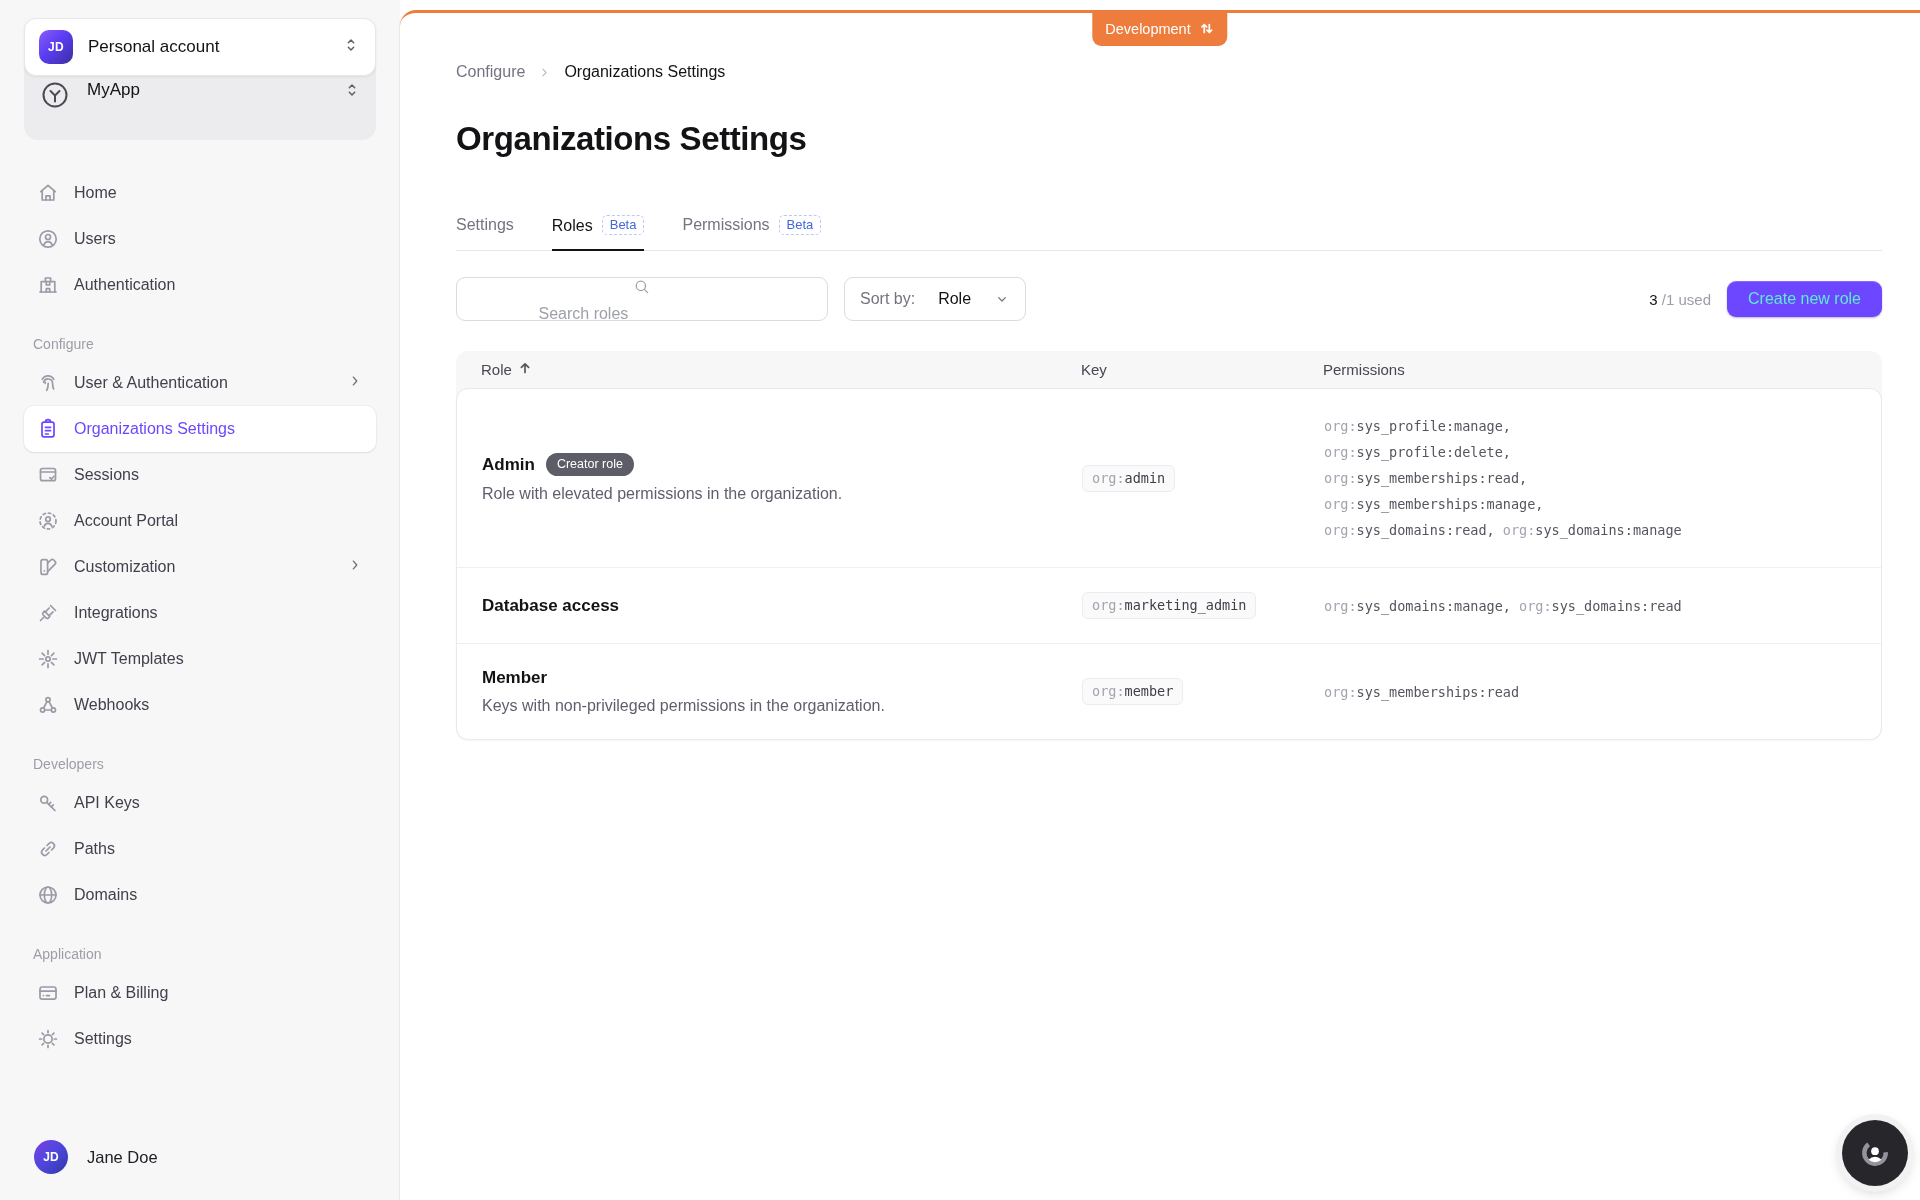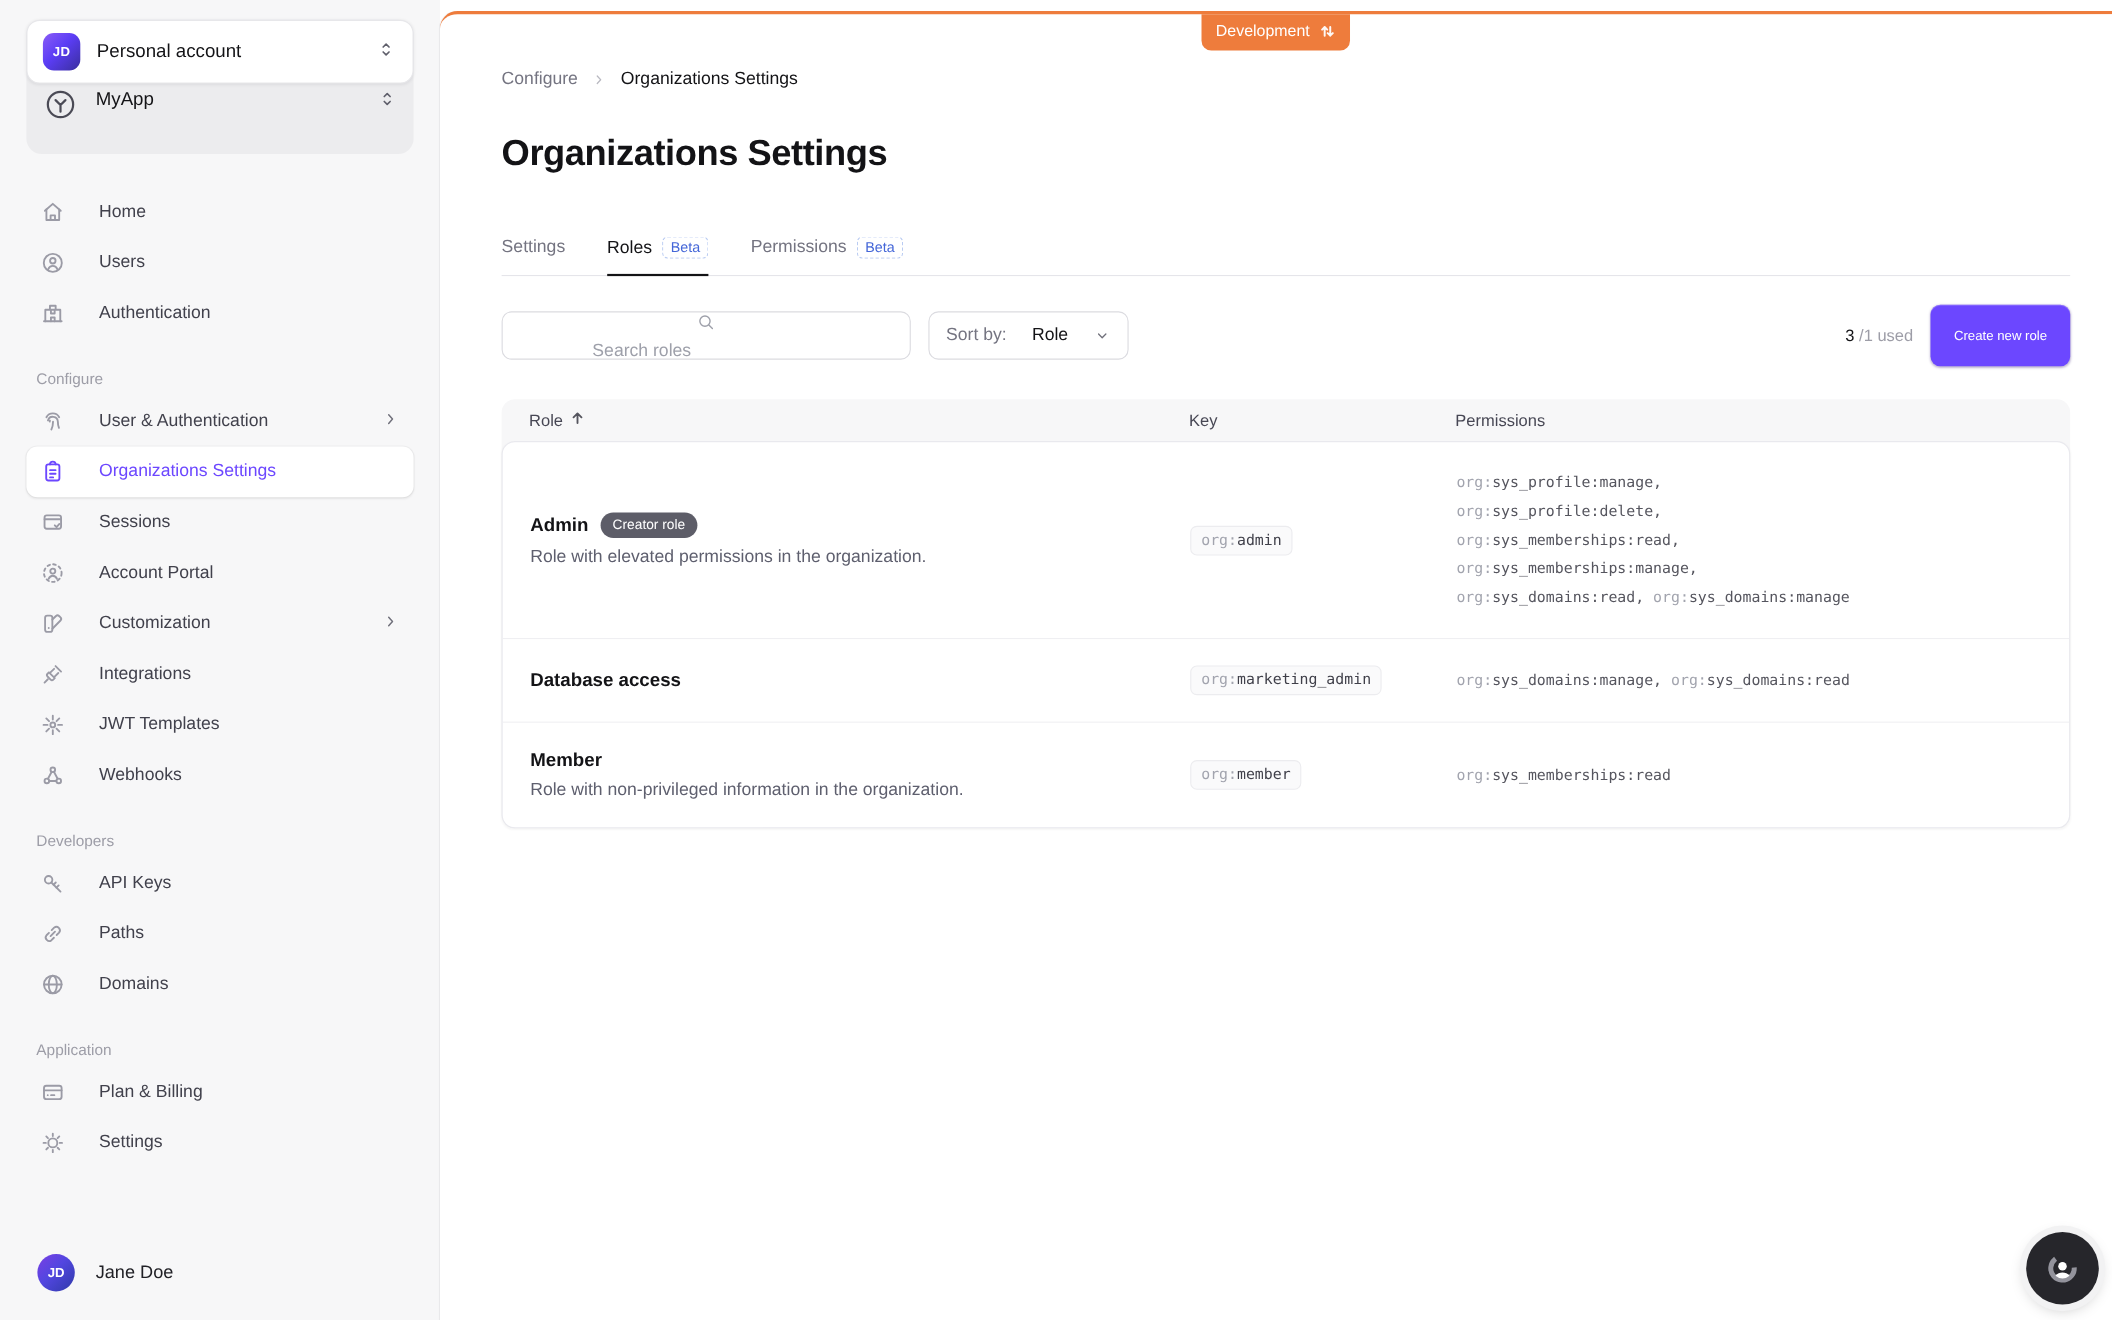--- a/index.html
+++ b/index.html
@@ -22,21 +22,21 @@
   .switcher{background:#ECECEE;border-radius:14px;}
   .switcher-top{background:#fff;border:1px solid #E7E7EA;border-radius:12px;height:58px;display:flex;align-items:center;padding:0 14px;box-shadow:0 1px 3px rgba(20,20,30,.07);cursor:pointer;}
   .switcher-bottom{height:64px;display:flex;align-items:flex-start;padding:4px 14px;cursor:pointer;}
   .sq-avatar{width:34px;height:34px;border-radius:10px;background:linear-gradient(135deg,#8A5CF6 0%,#5B3DF5 45%,#3A2F9E 100%);color:#fff;font-size:12px;font-weight:700;display:flex;align-items:center;justify-content:center;letter-spacing:.3px;}
   .switcher-label{margin-left:15px;font-size:17px;font-weight:500;color:var(--ink);flex:1;}
   .unfold{color:#5F5F6B;}
   .app-logo{width:30px;height:30px;color:#4A4A55;display:flex;align-items:center;justify-content:center;margin-left:2px;}
   .app-label{margin-left:17px;font-size:17px;font-weight:500;color:var(--ink);flex:1;}
 
   .nav{margin-top:30px;}
-  .nav-item{height:46px;display:flex;align-items:center;gap:30px;padding:0 12px;border-radius:10px;font-size:16px;color:var(--txt);cursor:pointer;position:relative;}
+  .nav-item{height:46px;display:flex;align-items:center;gap:14px;padding:0 12px;border-radius:10px;font-size:16px;color:var(--txt);cursor:pointer;position:relative;}
   .nav-item .icn{color:var(--icongray);}
   .nav-item.active{background:#fff;color:var(--accent);font-weight:500;box-shadow:0 1px 2px rgba(20,20,30,.08),0 0 0 1px rgba(20,20,30,.03);}
   .nav-item.active .icn{color:var(--accent);}
   .nav-item .chev{margin-left:auto;color:#70707B;}
   .section-label{font-size:14px;color:var(--faint);margin:28px 0 8px 9px;}
   .icn{width:24px;height:24px;display:inline-flex;flex:0 0 24px;}
   .icn svg{width:100%;height:100%;fill:none;stroke:currentColor;stroke-width:1.7;stroke-linecap:round;stroke-linejoin:round;}
   .chev svg,.unfold svg{width:18px;height:18px;fill:none;stroke:currentColor;stroke-width:1.8;stroke-linecap:round;stroke-linejoin:round;}
   .unfold svg{width:20px;height:20px;}
 
@@ -70,21 +70,21 @@
   .search-box input{border:none;outline:none;flex:1;font-size:16px;font-family:"Liberation Sans",sans-serif;color:var(--ink);background:transparent;}
   .search-box input::placeholder{color:#9EA0AA;}
   .sort-btn{margin-left:16px;height:44px;border:1px solid #DBDBE0;border-radius:9px;background:#fff;display:flex;align-items:center;gap:23px;padding:0 15px;font-size:16px;cursor:pointer;font-family:"Liberation Sans",sans-serif;}
   .sort-lbl{color:var(--muted);}
   .sort-val{color:var(--ink);font-weight:500;}
   .sort-btn svg{width:16px;height:16px;fill:none;stroke:#70707B;stroke-width:1.8;stroke-linecap:round;stroke-linejoin:round;}
   .toolbar-spacer{flex:1;}
   .usage{font-size:15px;margin-right:16px;white-space:nowrap;}
   .usage .n{color:var(--ink);}
   .usage .t{color:var(--faint);}
-  .create-btn{height:56px;padding:0 21px;border:none;border-radius:9px;background:var(--accent);color:#ffffff;font-size:12px;font-weight:500;font-family:"Liberation Sans",sans-serif;cursor:pointer;box-shadow:inset 0 1px 0 rgba(255,255,255,.2),0 1px 2px rgba(40,10,110,.3);}
+  .create-btn{height:36px;padding:0 21px;border:none;border-radius:9px;background:var(--accent);color:#5eead4;font-size:16px;font-weight:500;font-family:"Liberation Sans",sans-serif;cursor:pointer;box-shadow:inset 0 1px 0 rgba(255,255,255,.2),0 1px 2px rgba(40,10,110,.3);}
 
   
   .roles-table{margin-top:30px;background:#F7F7F8;border-radius:12px;}
   .thead{display:grid;grid-template-columns:600px 242px 1fr;padding:10px 0;}
   .th{font-size:15px;color:#474754;padding-left:25px;display:flex;align-items:center;gap:6px;}
   .th svg{width:14px;height:14px;fill:none;stroke:#55555E;stroke-width:1.7;stroke-linecap:round;stroke-linejoin:round;}
   .tbody{background:#fff;border:1px solid #E9E9EE;border-radius:12px;box-shadow:0 1px 2px rgba(20,20,30,.04);}
   .trow{display:grid;grid-template-columns:600px 242px 1fr;align-items:center;padding:24px 0;border-bottom:1px solid #EFEFF2;cursor:pointer;}
   .trow:last-child{border-bottom:none;}
   .td{padding-left:25px;}
@@ -408,21 +408,21 @@
             <div class="td"><span class="key-chip"><span class="pfx">org:</span>marketing_admin</span></div>
             <div class="td perms">
               <div><span class="perm"><span class="pfx">org:</span>sys_domains:manage</span>, <span class="perm"><span class="pfx">org:</span>sys_domains:read</span></div>
             </div>
           </div>
           <div class="trow">
             <div class="td">
               <div class="role-name-line">
                 <span class="role-name">Member</span>
               </div>
-              <div class="role-desc">Role with non-privileged information in the organization.</div>
+              <div class="role-desc">Keys with non-privileged permissions in the organization.</div>
             </div>
             <div class="td"><span class="key-chip"><span class="pfx">org:</span>member</span></div>
             <div class="td perms">
               <div><span class="perm"><span class="pfx">org:</span>sys_memberships:read</span></div>
             </div>
           </div>
         </div>
     </div>
   </div>
 

